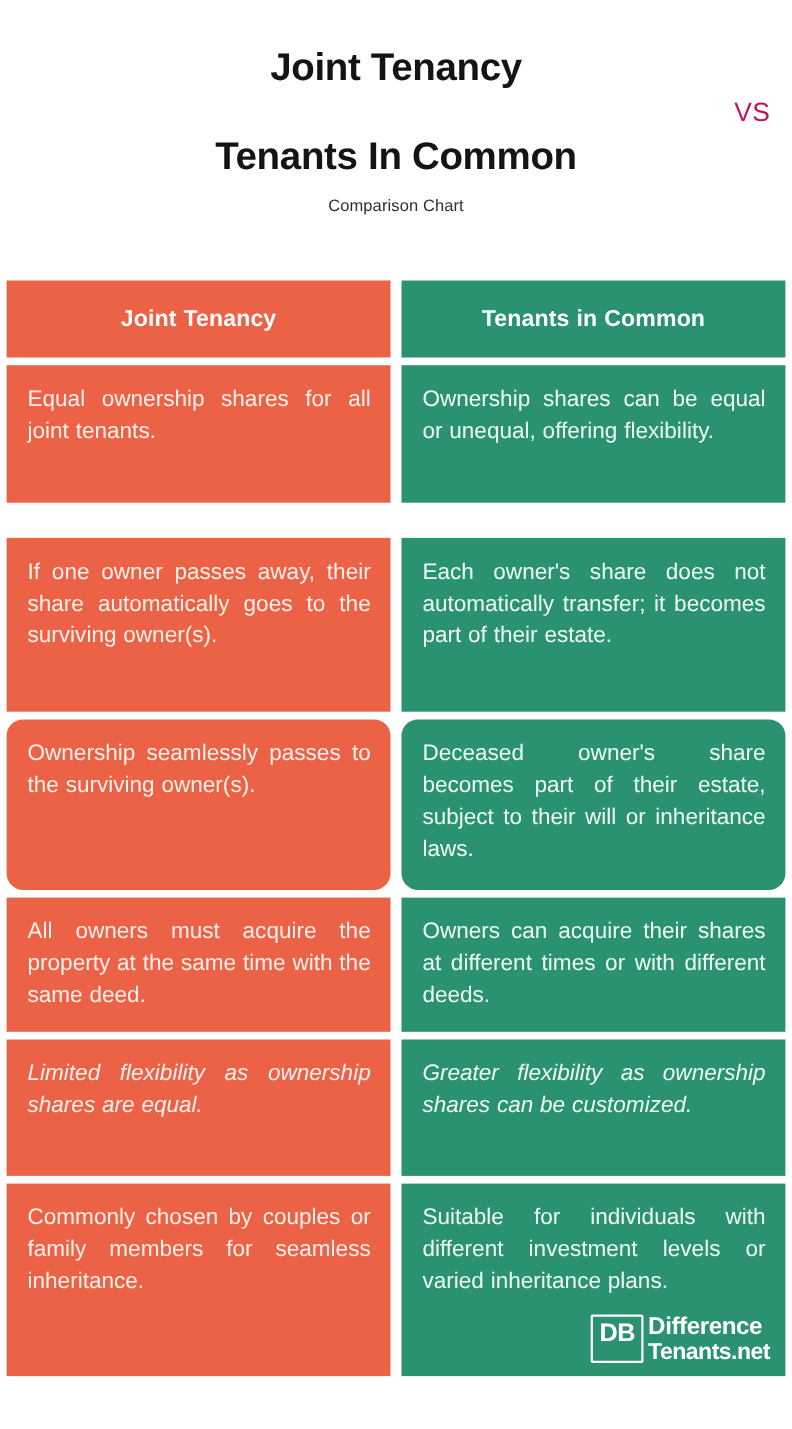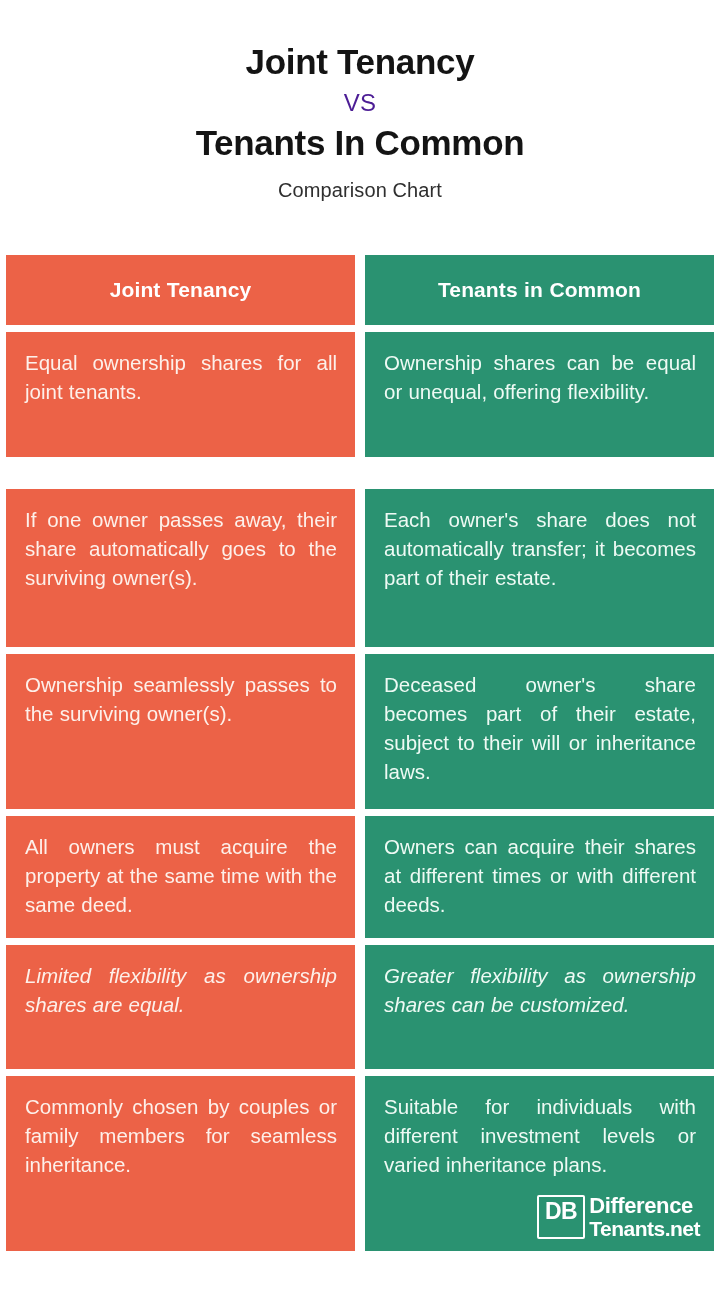--- a/index.html
+++ b/index.html
@@ -36,28 +36,29 @@
     line-height: 1.16;
   }
 
   .title-line-2 {
     margin-top: 2px;
   }
 
   .title-vs {
     font-size: 24px;
     font-weight: 400;
-    color: #4c1d95;
+    color: #be185d;
     line-height: 1.5;
     margin: 2px 0 1px 0;
     letter-spacing: 0.2px;
+    text-align: right;
   }
 
   .subtitle {
-    font-size: 20px;
+    font-size: 15px;
     font-weight: 400;
     color: #2f2f2f;
     margin-top: 16px;
     letter-spacing: 0.1px;
   }
 
   
   .table {
     position: absolute;
     left: 6px;
@@ -96,21 +97,21 @@
     font-size: 21px;
     font-weight: 700;
     text-align: center;
     letter-spacing: 0.1px;
     color: #ffffff;
   }
 
   
   .row-1 .cell { min-height: 125px; }
   .row-2 .cell { min-height: 158px; margin-top: 25px; }
-  .row-3 .cell { min-height: 155px; }
+  .row-3 .cell { min-height: 155px; border-radius: 15px; }
   .row-4 .cell { min-height: 122px; }
   .row-5 .cell { min-height: 124px; font-style: italic; }
   .row-6 .cell { min-height: 175px; }
 
   .row-6 { margin-bottom: 0; }
   .row-6 .cell.right { position: relative; }
 
   
   .logo {
     position: absolute;

